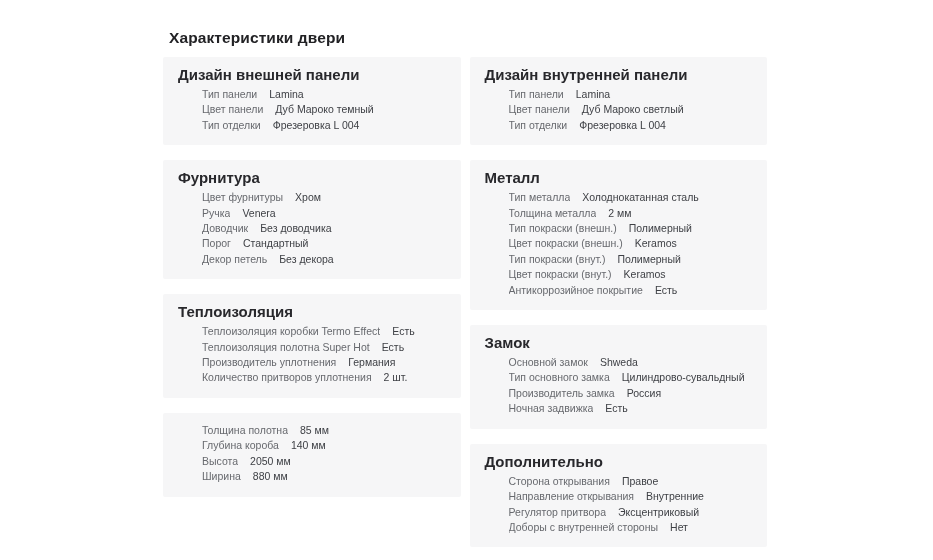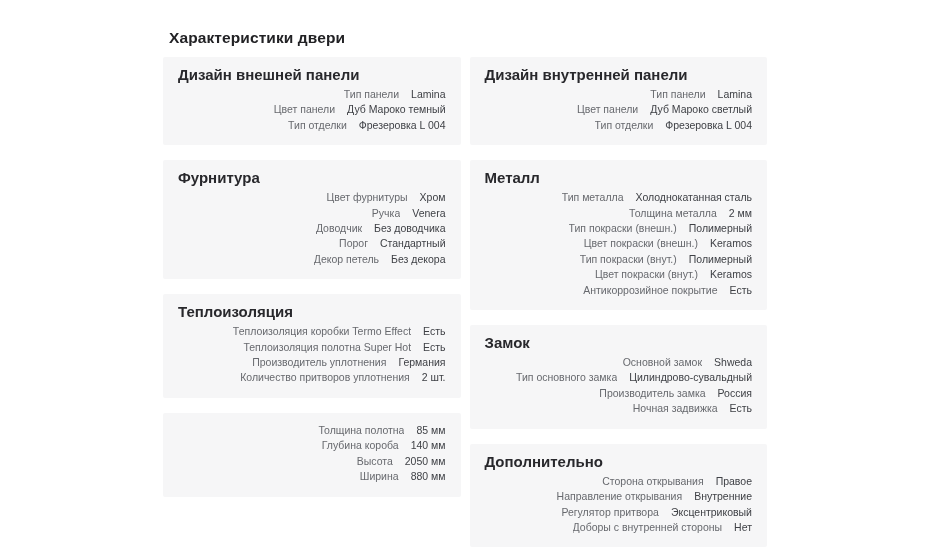--- a/index.html
+++ b/index.html
@@ -54,21 +54,21 @@
     line-height: 15px;
     font-weight: 700;
     color: #28282c;
   }
   .rows {
     display: flex;
     flex-direction: column;
   }
   .row {
     display: flex;
-    justify-content: flex-end;
+    justify-content: flex-start;
     align-items: baseline;
     gap: 12px;
     font-size: 10.5px;
     line-height: 15.4px;
     margin-left: 24px;
   }
   .row .label {
     color: #67696e;
     white-space: nowrap;
     overflow: hidden;

